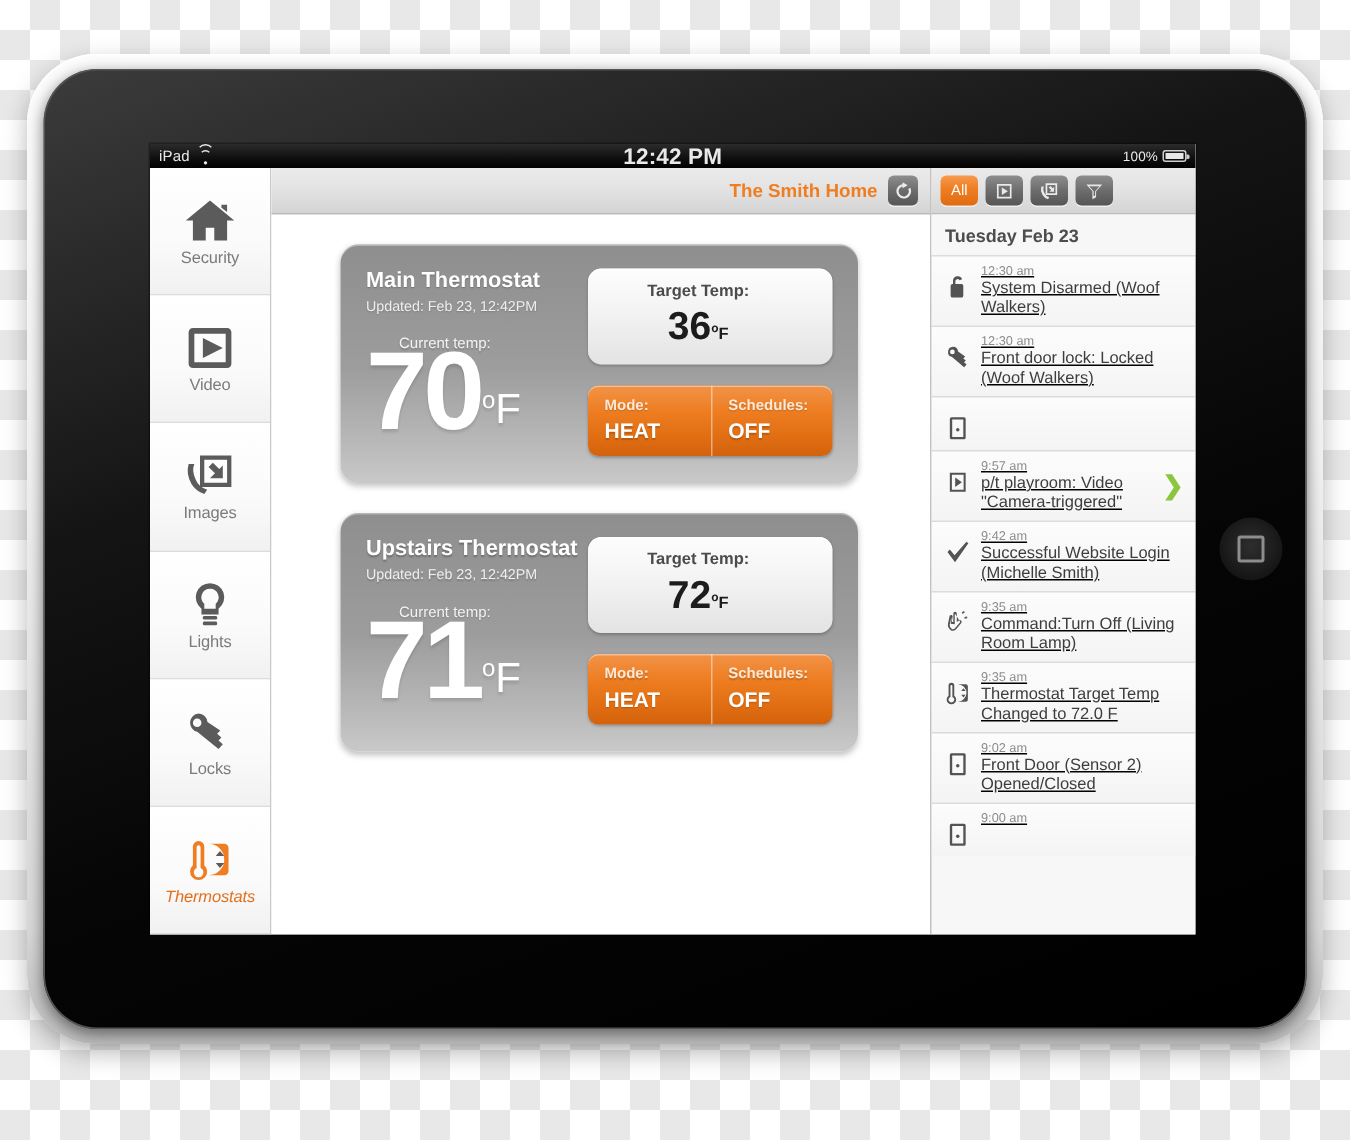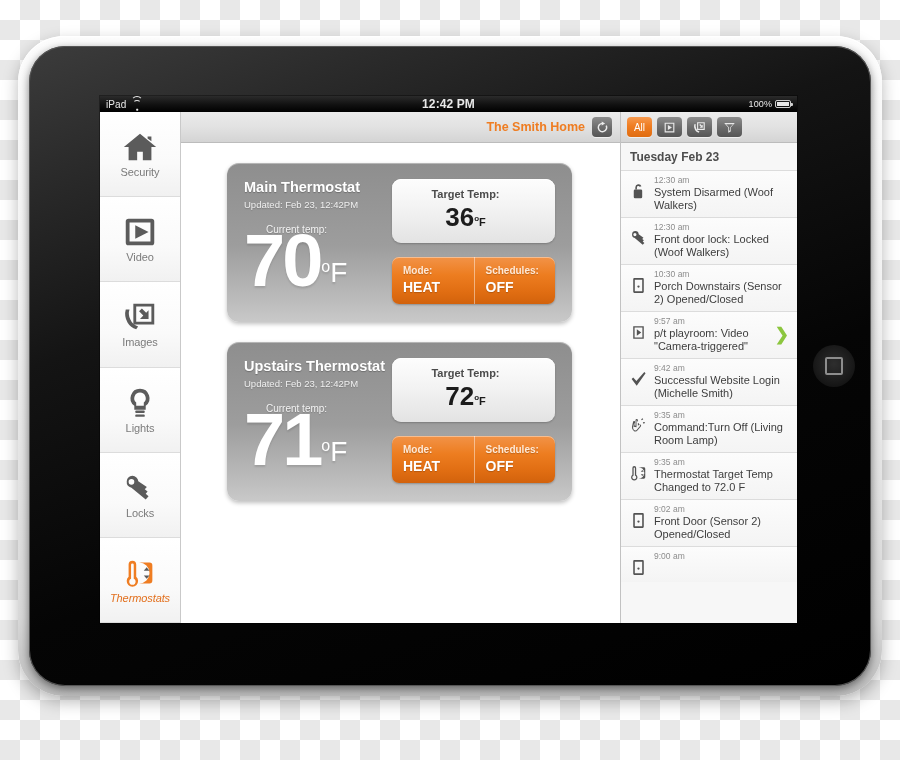--- a/index.html
+++ b/index.html
@@ -69,21 +69,21 @@
     color: #e9e9e9;
     font-size: 10px;
     display: flex; align-items: center;
     padding: 0 6px;
     position: relative;
     letter-spacing: 0.1px;
   }
   .sb-left { display:flex; align-items:center; gap:5px; }
   .sb-center {
     position:absolute; left:0; right:0; text-align:center;
-    font-weight: bold; font-size: 12px;
+    font-weight: bold; font-size: 15px;
   }
   .sb-right { margin-left:auto; display:flex; align-items:center; gap:3px; font-size:9px; }
   .battery {
     width:16px; height:8px; border:1px solid #cfcfcf; border-radius:2px;
     position:relative; box-sizing:border-box; padding:1px;
   }
   .battery:after{
     content:""; position:absolute; right:-3px; top:2px; width:2px; height:3px;
     background:#cfcfcf; border-radius:0 1px 1px 0;
   }
@@ -314,21 +314,21 @@
     cursor: pointer;
     box-sizing: border-box;
   }
   .fitem .ic {
     width: 20px; flex: 0 0 20px;
     display: flex; align-items:center; justify-content:center;
     padding-top: 7px;
   }
   .fitem .ic svg { width: 17px; height: 19px; }
   .fitem .ic svg * { fill: #535353; }
-  .fitem .tx { flex: 1 1 auto; min-width: 0; }
+  .fitem .tx { flex: 1 1 auto; min-width: 0; text-decoration: underline; }
   .fitem .tm { font-size: 8.5px; color: #8c8c8c; margin-bottom: 1px; }
   .fitem .ds { font-size: 11px; color: #3d3d3d; line-height: 1.18; }
   .fitem .chev {
     flex: 0 0 auto; color: #8cc63e; font-size: 17px; font-weight: bold;
     align-self: center; padding-right: 2px;
   }
 </style>
 </head>
 <body>
 
@@ -548,24 +548,20 @@
         </div>
 
 
         <div class="fitem">
           <div class="ic">
             <svg viewBox="0 0 16 18">
                 <path d="M4 2 h8 a1 1 0 0 1 1 1 v12 a1 1 0 0 1 -1 1 H4 a1 1 0 0 1 -1 -1 V3 a1 1 0 0 1 1 -1 Z M4.5 3.5 v11 h7 v-11 Z"></path>
                 <circle cx="8" cy="10" r="1.1"></circle>
               </svg>
           </div>
-          <div class="tx">
-            <div class="tm">10:30 am</div>
-            <div class="ds">Porch Downstairs (Sensor 2) Opened/Closed</div>
-          </div>
         </div>
 
         <div class="fitem">
           <div class="ic">
             <svg viewBox="0 0 16 18">
                 <path d="M3 3 h10 v12 H3 Z M4.3 4.3 v9.4 h7.4 V4.3 Z"></path>
                 <polygon points="6.4,6 10.6,9 6.4,12"></polygon>
               </svg>
           </div>
           <div class="tx">

